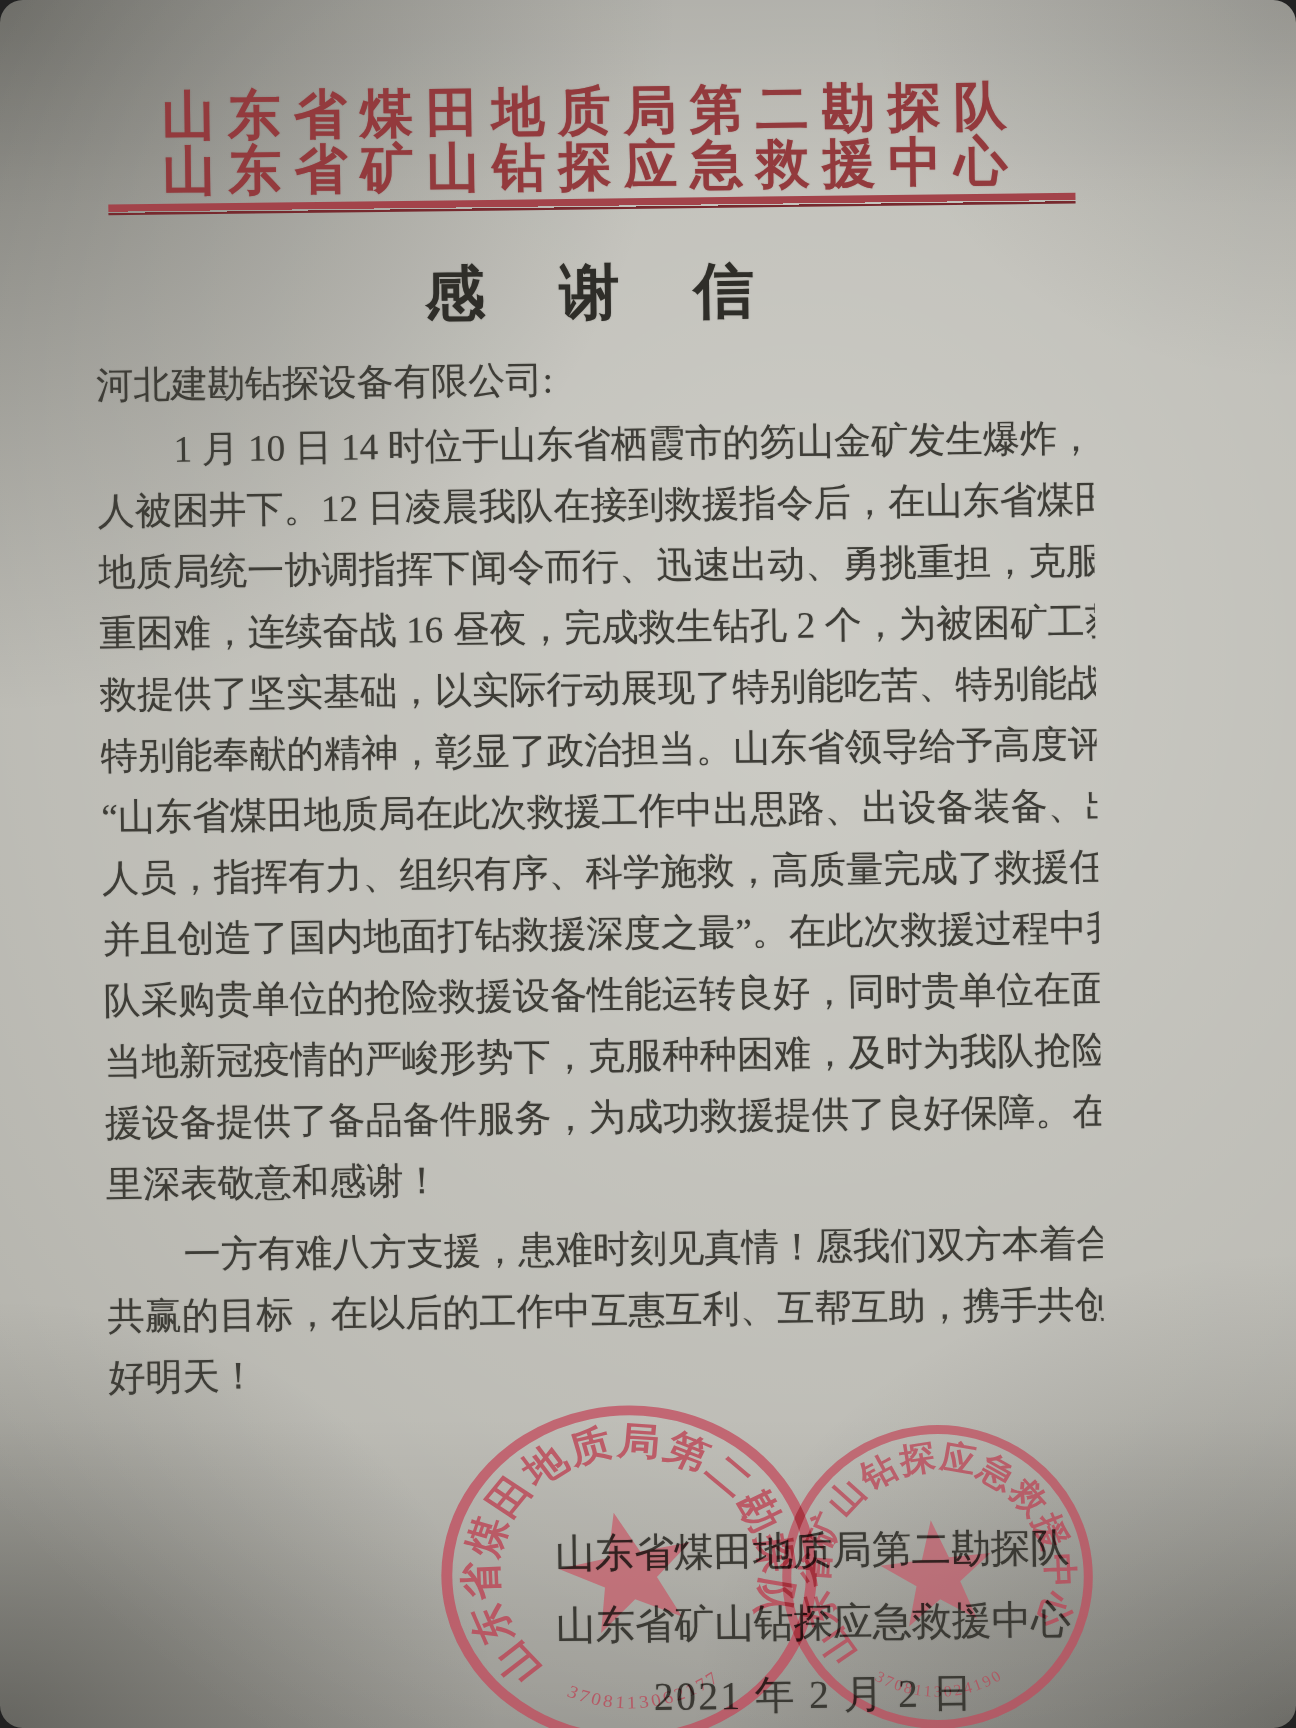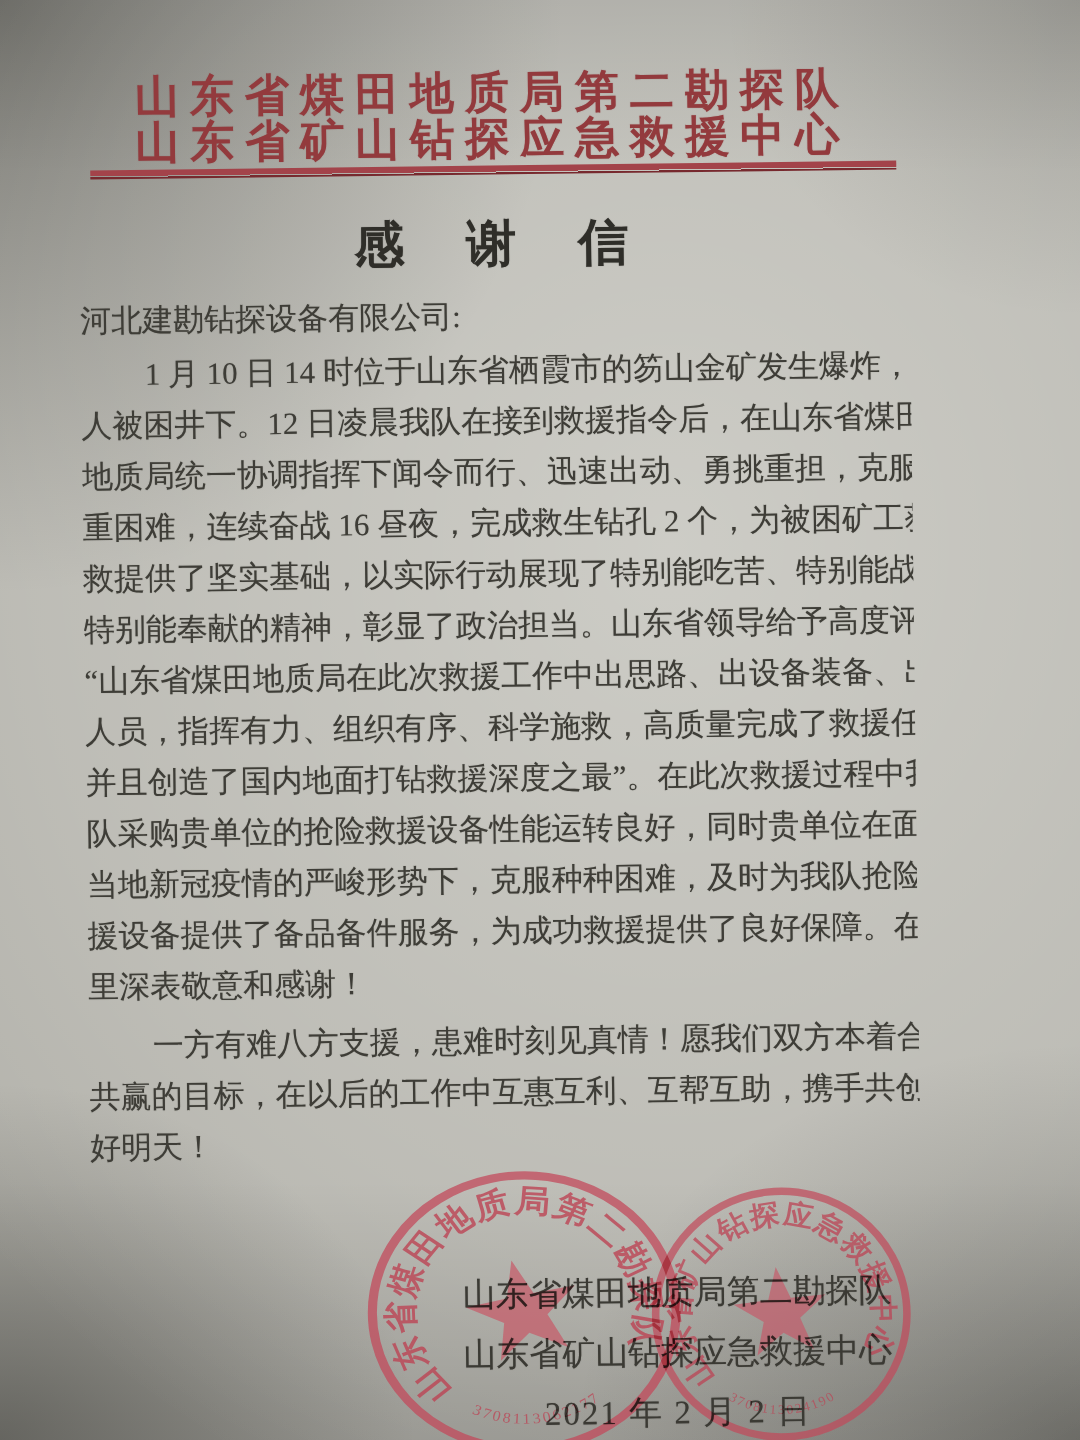--- a/index.html
+++ b/index.html
@@ -7,20 +7,21 @@
     position:relative;width:1080px;height:1440px;overflow:hidden;
     background-color:#b3b2ab;
     background-image:
       radial-gradient(140% 115% at 62% 38%, rgba(255,255,250,0.34) 0%, rgba(255,255,250,0.14) 42%, rgba(0,0,0,0) 62%),
       radial-gradient(95% 75% at 0% 0%, rgba(22,22,18,0.42) 0%, rgba(0,0,0,0) 55%),
       radial-gradient(70% 45% at 0% 100%, rgba(22,22,18,0.38) 0%, rgba(0,0,0,0) 55%),
       radial-gradient(85% 50% at 100% 100%, rgba(22,22,18,0.34) 0%, rgba(0,0,0,0) 55%),
       radial-gradient(60% 40% at 100% 0%, rgba(22,22,18,0.20) 0%, rgba(0,0,0,0) 55%),
       linear-gradient(180deg, rgba(0,0,0,0.10) 0%, rgba(0,0,0,0) 12%, rgba(0,0,0,0) 82%, rgba(0,0,0,0.16) 100%);
     font-family:"Liberation Serif","DejaVu Serif",serif;
+    border-radius:19px;
   }
   .letter{position:absolute;inset:0;transform:rotate(-0.7deg);padding:0 165px 0 85px;box-sizing:border-box;}
   .lh-line{
     text-align:center;font-size:44px;line-height:46px;font-weight:bold;
     color:#933a3d;letter-spacing:11px;
     text-shadow:0 0 1px rgba(130,45,48,0.55);
     white-space:nowrap;
   }
   .letterhead{margin-top:70px;}
   .divider{

